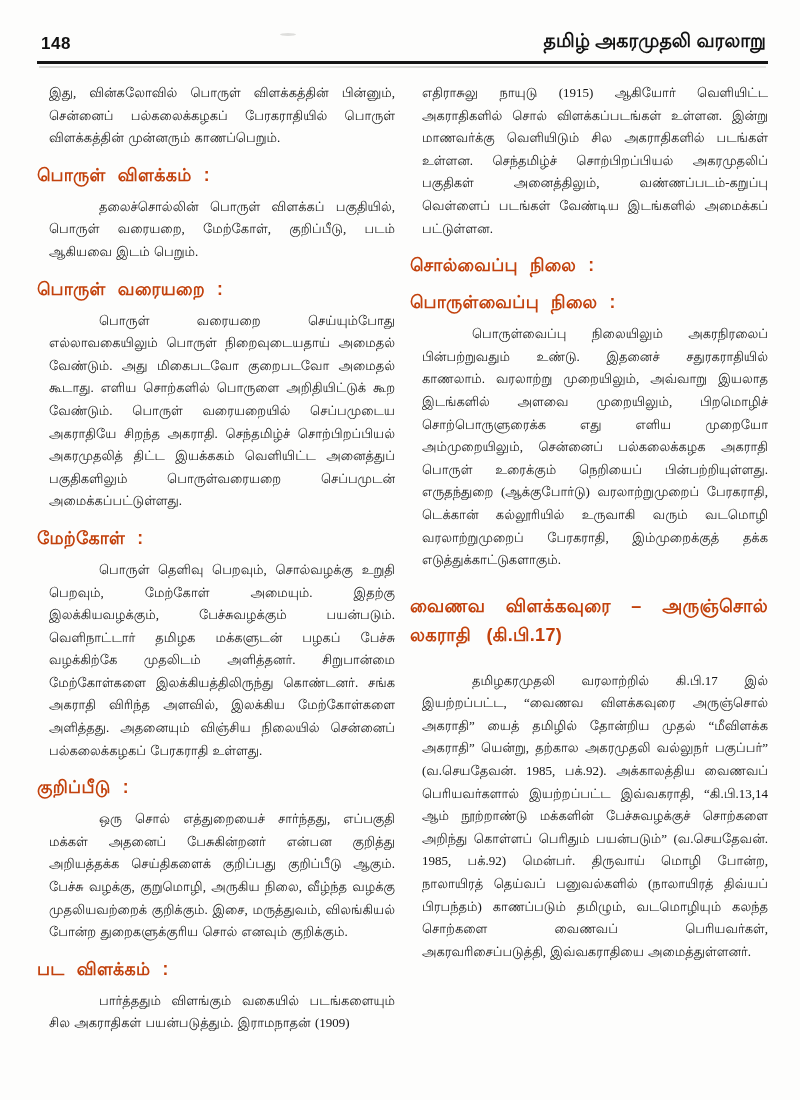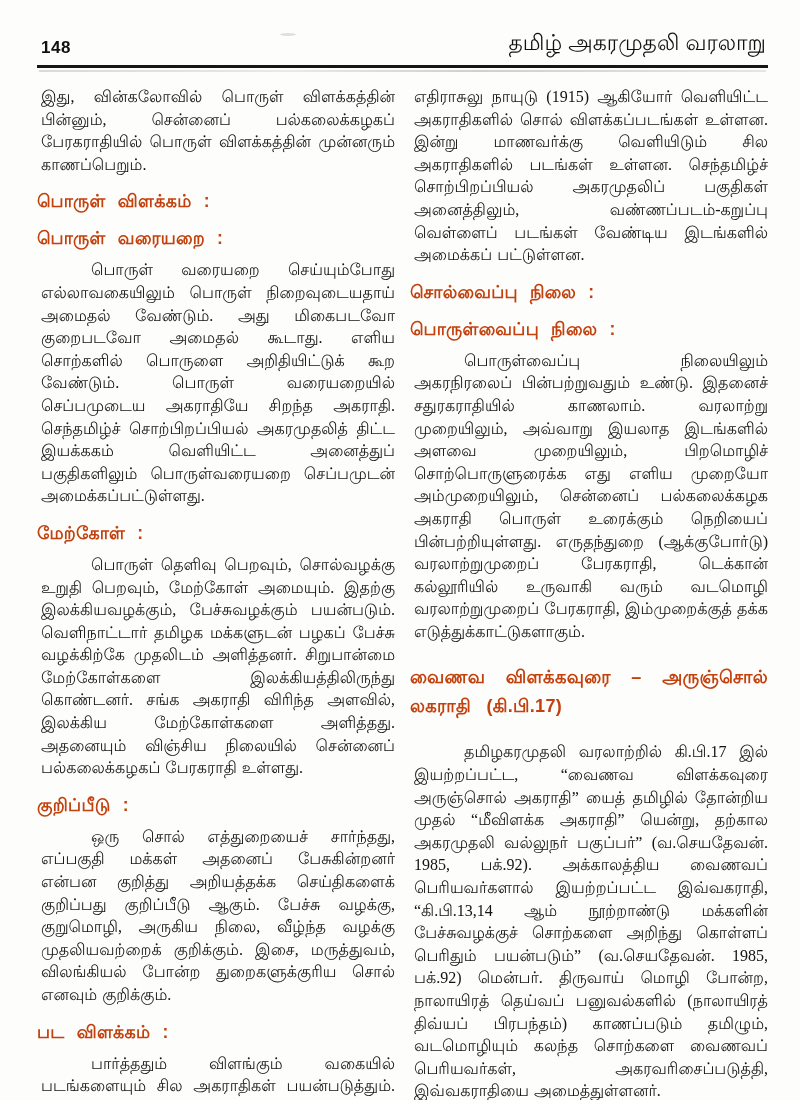--- a/index.html
+++ b/index.html
@@ -37,22 +37,22 @@
     padding: 6px 2px 7px 4px;
   }
   .page-number {
     font-family: "Liberation Sans", "DejaVu Sans", sans-serif;
     font-weight: bold;
     font-size: 17px;
     letter-spacing: .5px;
   }
   .running-title {
     font-family: "Liberation Sans", "DejaVu Sans", sans-serif;
-    font-weight: normal;
-    font-size: 22px;
+    font-weight: bold;
+    font-size: 19px;
     margin-left: 34px;
   }
   .header-rule {
     height: 3px;
     background: #161616;
     margin: 0 0 1px 0;
   }
   .header-rule-echo {
     height: 2px;
     background: linear-gradient(90deg, #bdbdb9 0%, #d8d8d4 35%, #aaaaa6 60%, #d2d2ce 100%);
@@ -62,25 +62,25 @@
   .columns {
     display: flex;
     gap: 15px;
     margin-top: 14px;
   }
   .col {
     flex: 1 1 0;
     min-width: 0;
   }
   .para {
-    font-size: 16px;
+    font-size: 13px;
     line-height: 22.6px;
     text-align: justify;
     text-justify: inter-word;
-    margin: 0 0 8px 4px;
+    margin: 0 0 8px 12px;
     text-indent: 50px;
     word-spacing: 1px;
     color: #131313;
   }
   .para.no-indent {
     text-indent: 0;
   }
   .sec-heading {
     font-family: "Liberation Sans", "DejaVu Sans", sans-serif;
     font-size: 17.5px;
@@ -111,20 +111,21 @@
   </header>
 
   <div class="header-rule"></div>
   <div class="header-rule-echo"></div>
 
   <main class="columns">
 
     <section class="col">
       <p class="para no-indent">இது, வின்கலோவில் பொருள் விளக்கத்தின் பின்னும், சென்னைப் பல்கலைக்கழகப் பேரகராதியில் பொருள் விளக்கத்தின் முன்னரும் காணப்பெறும்.</p>
       <h2 class="sec-heading">பொருள் விளக்கம் :</h2>
+      <p class="para">தலைச்சொல்லின் பொருள் விளக்கப் பகுதியில், பொருள் வரையறை, மேற்கோள், குறிப்பீடு, படம் ஆகியவை இடம் பெறும்.</p>
       <h2 class="sec-heading">பொருள் வரையறை :</h2>
       <p class="para">பொருள் வரையறை செய்யும்போது எல்லாவகையிலும் பொருள் நிறைவுடையதாய் அமைதல் வேண்டும். அது மிகைபடவோ குறைபடவோ அமைதல் கூடாது. எளிய சொற்களில் பொருளை அறிதியிட்டுக் கூற வேண்டும். பொருள் வரையறையில் செப்பமுடைய அகராதியே சிறந்த அகராதி. செந்தமிழ்ச் சொற்பிறப்பியல் அகரமுதலித் திட்ட இயக்ககம் வெளியிட்ட அனைத்துப் பகுதிகளிலும் பொருள்வரையறை செப்பமுடன் அமைக்கப்பட்டுள்ளது.</p>
       <h2 class="sec-heading">மேற்கோள் :</h2>
       <p class="para">பொருள் தெளிவு பெறவும், சொல்வழக்கு உறுதி பெறவும், மேற்கோள் அமையும். இதற்கு இலக்கியவழக்கும், பேச்சுவழக்கும் பயன்படும். வெளிநாட்டார் தமிழக மக்களுடன் பழகப் பேச்சு வழக்கிற்கே முதலிடம் அளித்தனர். சிறுபான்மை மேற்கோள்களை இலக்கியத்திலிருந்து கொண்டனர். சங்க அகராதி விரிந்த அளவில், இலக்கிய மேற்கோள்களை அளித்தது. அதனையும் விஞ்சிய நிலையில் சென்னைப் பல்கலைக்கழகப் பேரகராதி உள்ளது.</p>
       <h2 class="sec-heading">குறிப்பீடு :</h2>
       <p class="para">ஒரு சொல் எத்துறையைச் சார்ந்தது, எப்பகுதி மக்கள் அதனைப் பேசுகின்றனர் என்பன குறித்து அறியத்தக்க செய்திகளைக் குறிப்பது குறிப்பீடு ஆகும். பேச்சு வழக்கு, குறுமொழி, அருகிய நிலை, வீழ்ந்த வழக்கு முதலியவற்றைக் குறிக்கும். இசை, மருத்துவம், விலங்கியல் போன்ற துறைகளுக்குரிய சொல் எனவும் குறிக்கும்.</p>
       <h2 class="sec-heading">பட விளக்கம் :</h2>
       <p class="para">பார்த்ததும் விளங்கும் வகையில் படங்களையும் சில அகராதிகள் பயன்படுத்தும். இராமநாதன் (1909)</p>
     </section>
 

